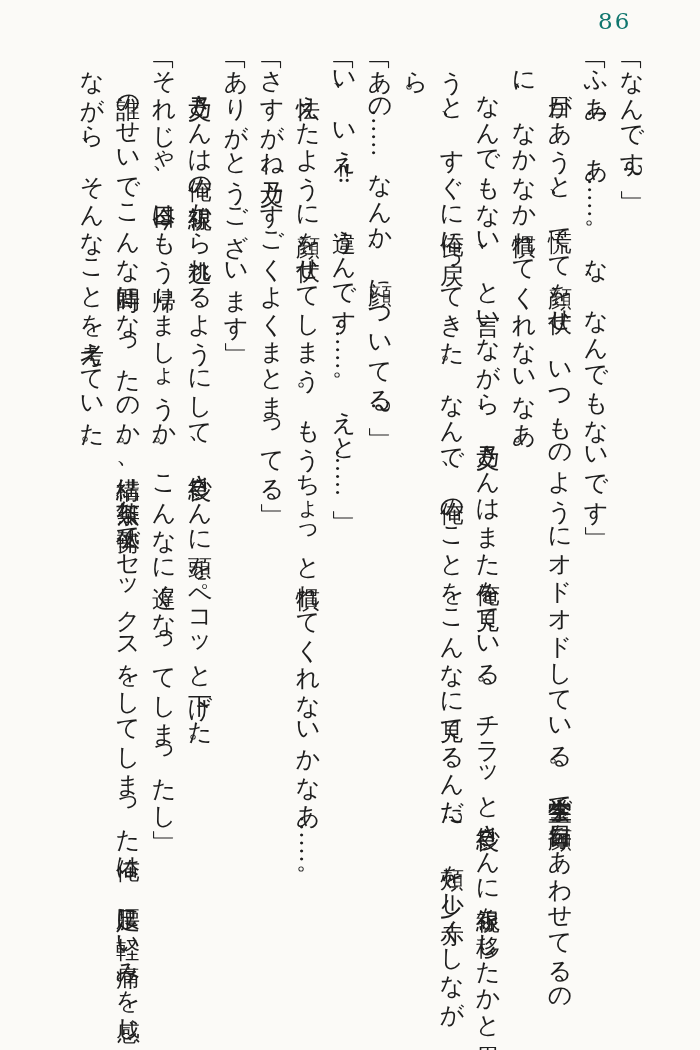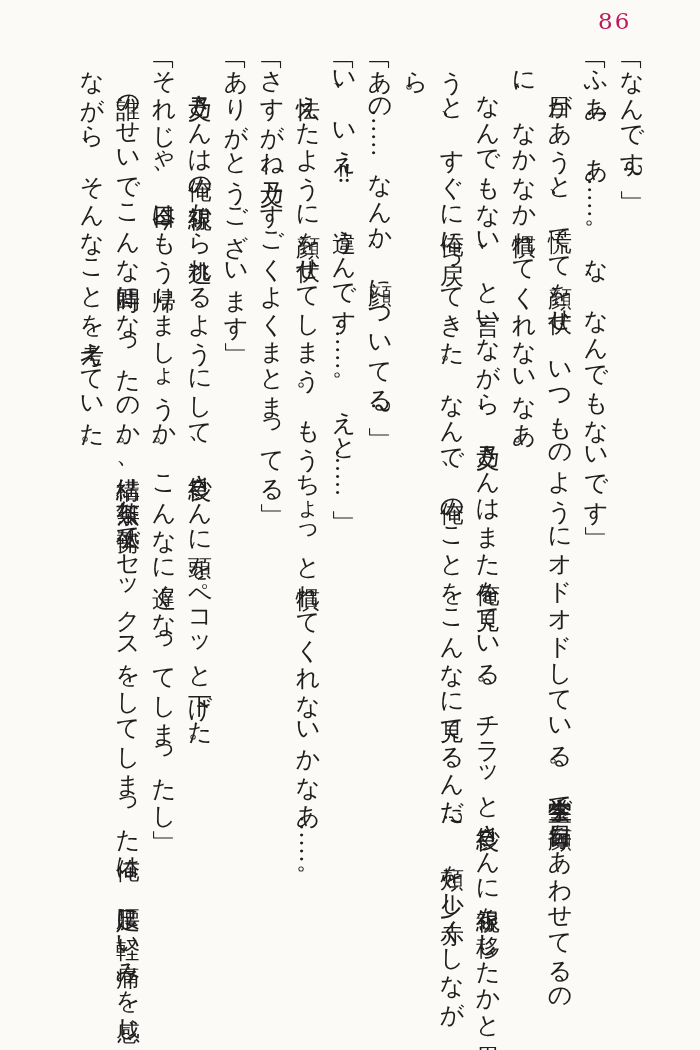--- a/index.html
+++ b/index.html
@@ -14,21 +14,21 @@
     background: #fbfaf7;
     color: #1e1e1e;
     font-family: "DejaVu Serif", "Liberation Serif", serif;
   }
   .page-number {
     position: absolute;
     top: 8px;
     left: 598px;
     font-size: 23px;
     letter-spacing: 2px;
-    color: #be185d;
+    color: #0f766e;
   }
   .text-block {
     position: absolute;
     top: 54px;
     right: 50px;
     height: 988px;
     writing-mode: vertical-rl;
     text-orientation: mixed;
     font-size: 24px;
     line-height: 36px;

